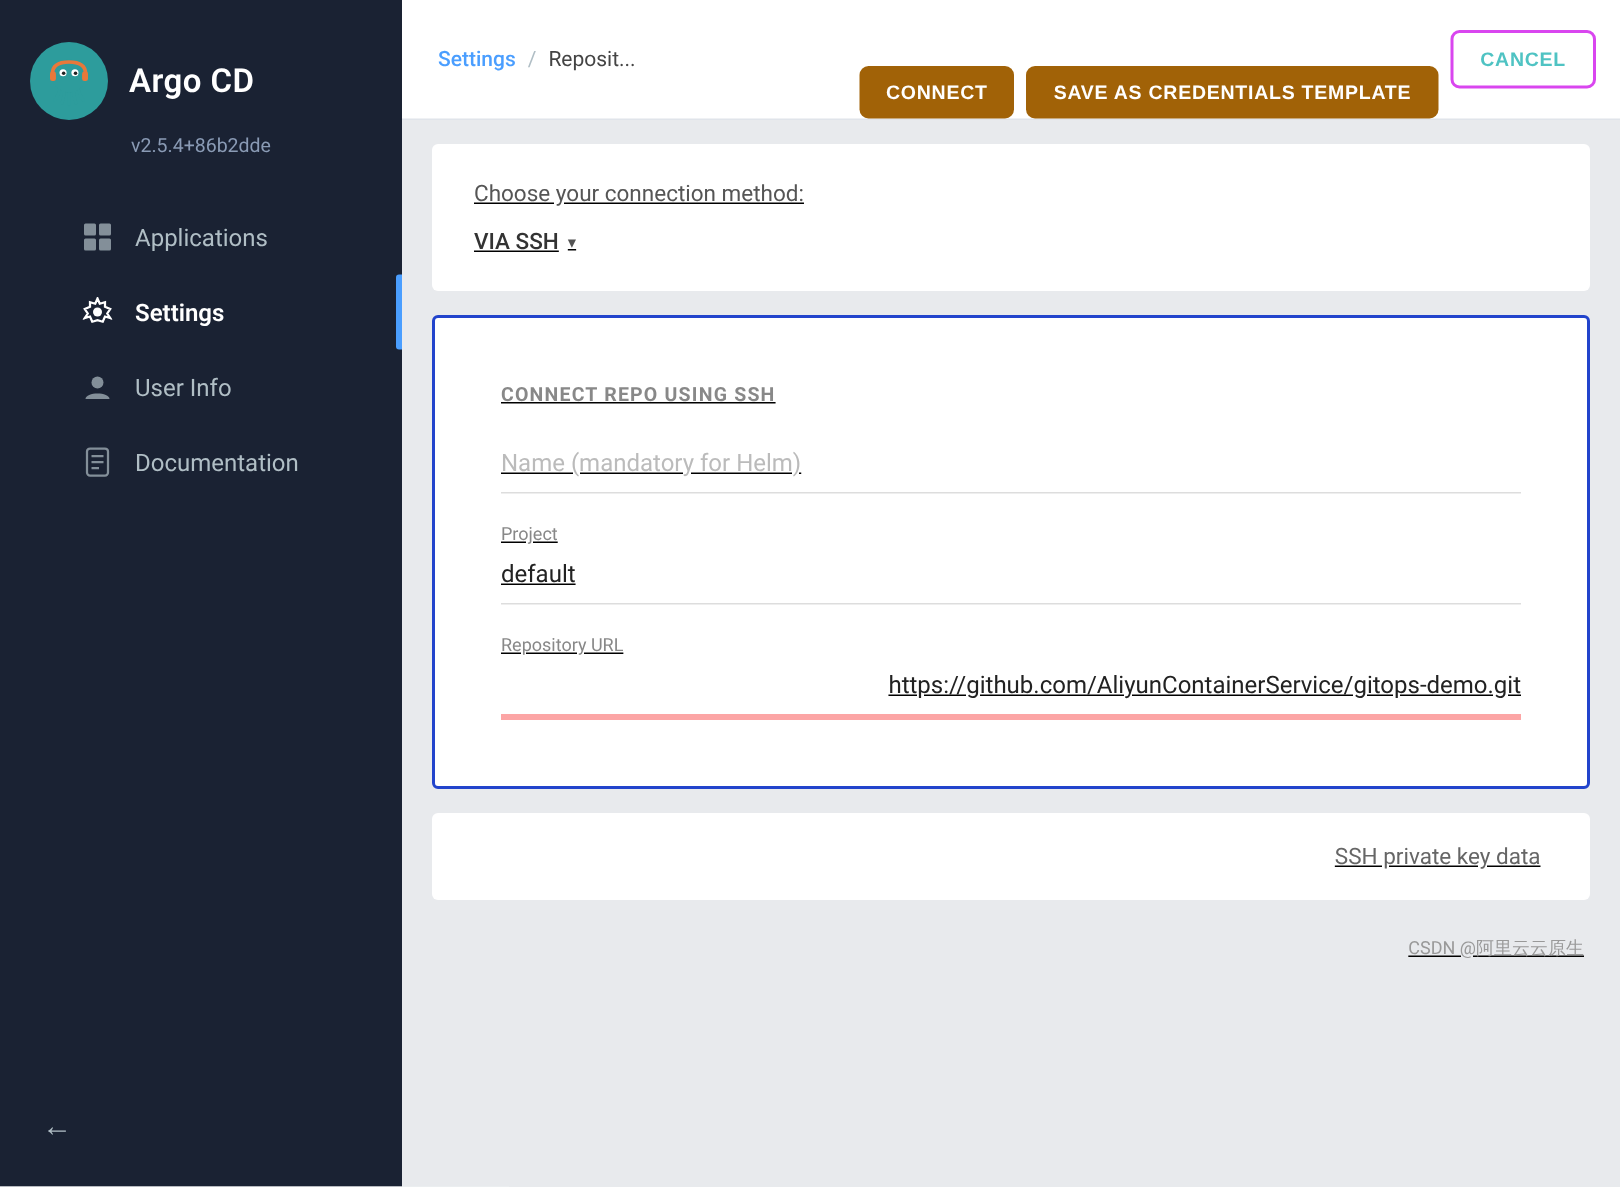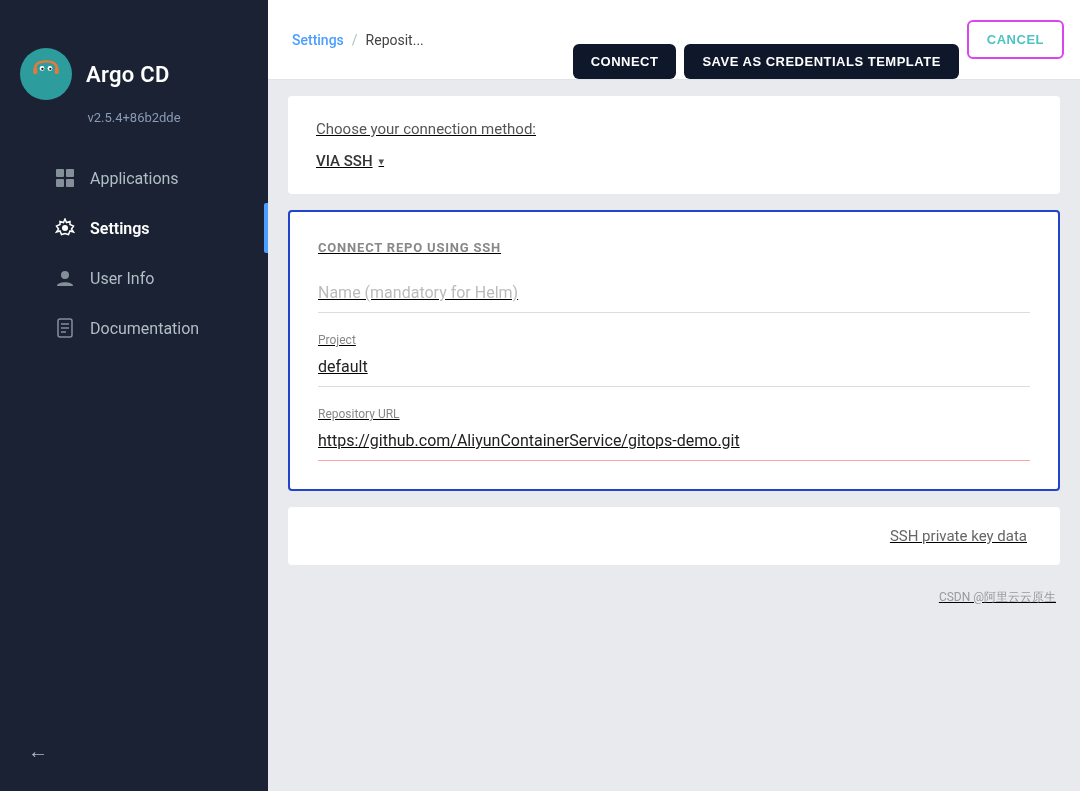--- a/index.html
+++ b/index.html
@@ -21,21 +21,20 @@
       display: flex;
       flex-direction: column;
       color: #fff;
     }
 
     .sidebar-logo {
       display: flex;
       align-items: center;
       padding: 28px 20px 10px 20px;
       gap: 14px;
-      margin-top: 20px;
     }
 
     .logo-icon {
       width: 52px;
       height: 52px;
       border-radius: 50%;
       background: #2d9c9c;
       display: flex;
       align-items: center;
       justify-content: center;
@@ -178,21 +177,21 @@
       border-radius: 6px;
       padding: 10px 18px;
       font-size: 13px;
       font-weight: 700;
       cursor: pointer;
       letter-spacing: 0.5px;
       transition: opacity 0.15s;
     }
 
     .btn-dark {
-      background: #0f172a;
+      background: #a16207;
       color: #fff;
       margin-top: 44px;
     }
 
     .btn-outline-teal {
       background: transparent;
       color: #4fc3c3;
       border: 2px solid #d946ef;
     }
 
@@ -261,21 +260,21 @@
     .connection-method-select .dropdown-arrow {
       font-size: 11px;
       color: #555;
     }
 
     
     .form-card {
       background: #fff;
       margin: 0 20px 16px;
       border-radius: 4px;
-      padding: 28px;
+      padding: 44px;
       border: 2px solid #3355cc;
     }
 
     .form-section-title {
       font-size: 13px;
       font-weight: 700;
       color: #888;
       letter-spacing: 0.8px;
       margin-bottom: 22px;
     }
@@ -446,21 +445,21 @@
         <div class="form-field-value placeholder" style="color:#bbb; border-bottom:1px solid #ddd; padding-bottom:10px; margin-bottom:20px;">Name (mandatory for Helm)</div>
       </div>
 
       <div class="form-field">
         <div class="form-field-label">Project</div>
         <div class="form-field-value" style="border-bottom:1px solid #ddd; padding-bottom:10px; margin-bottom:20px;">default</div>
       </div>
 
       <div class="form-field">
         <div class="form-field-label">Repository URL</div>
-        <div class="form-field-value" style="border-bottom:1px solid #fca5a5; padding-bottom:10px;">https://github.com/AliyunContainerService/gitops-demo.git</div>
+        <div class="form-field-value" style="border-bottom:4px solid #fca5a5; padding-bottom:10px;text-align:right;">https://github.com/AliyunContainerService/gitops-demo.git</div>
       </div>
     </div>
 
     <div class="ssh-key-section">
       <div class="ssh-key-label">SSH private key data</div>
     </div>
 
     <div class="watermark">CSDN @阿里云云原生</div>
 
   </div>

